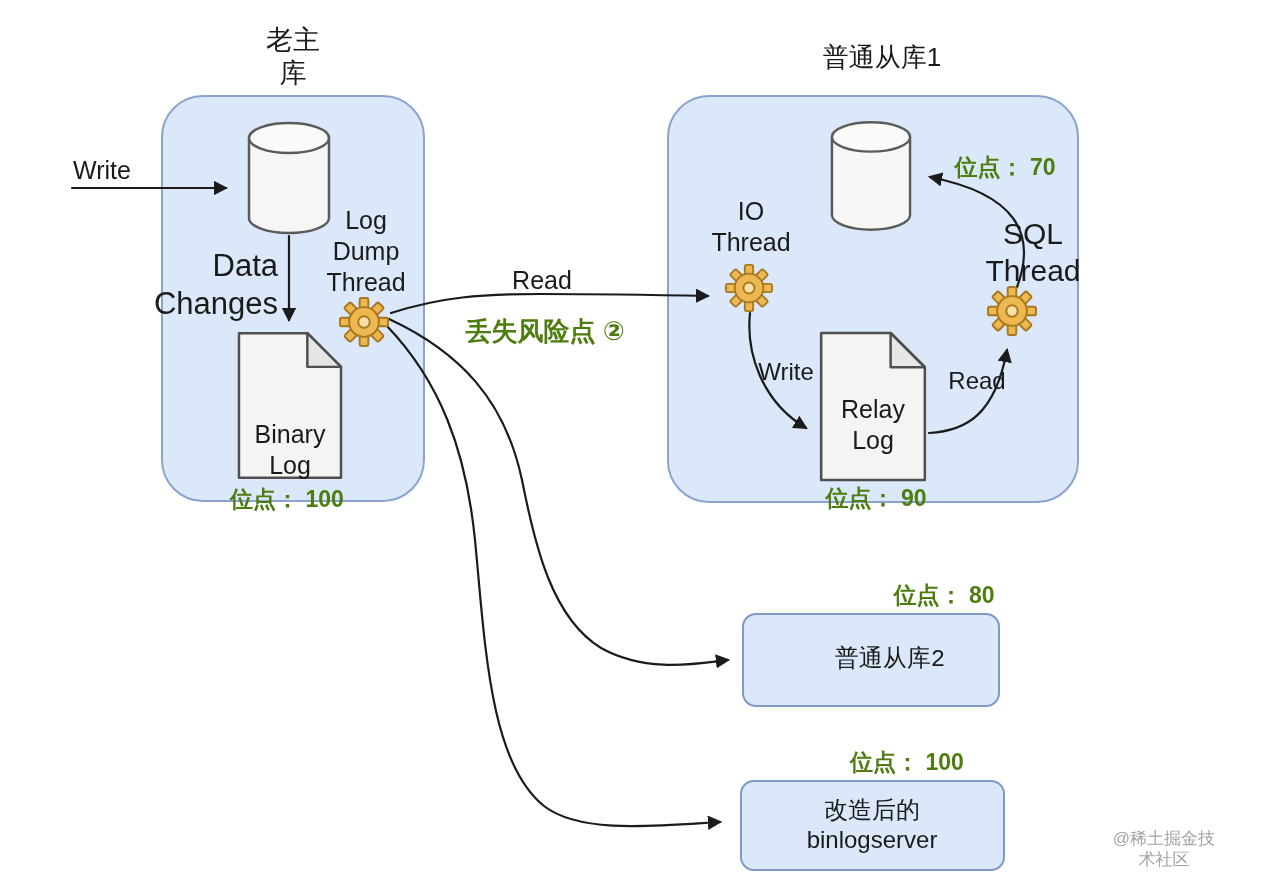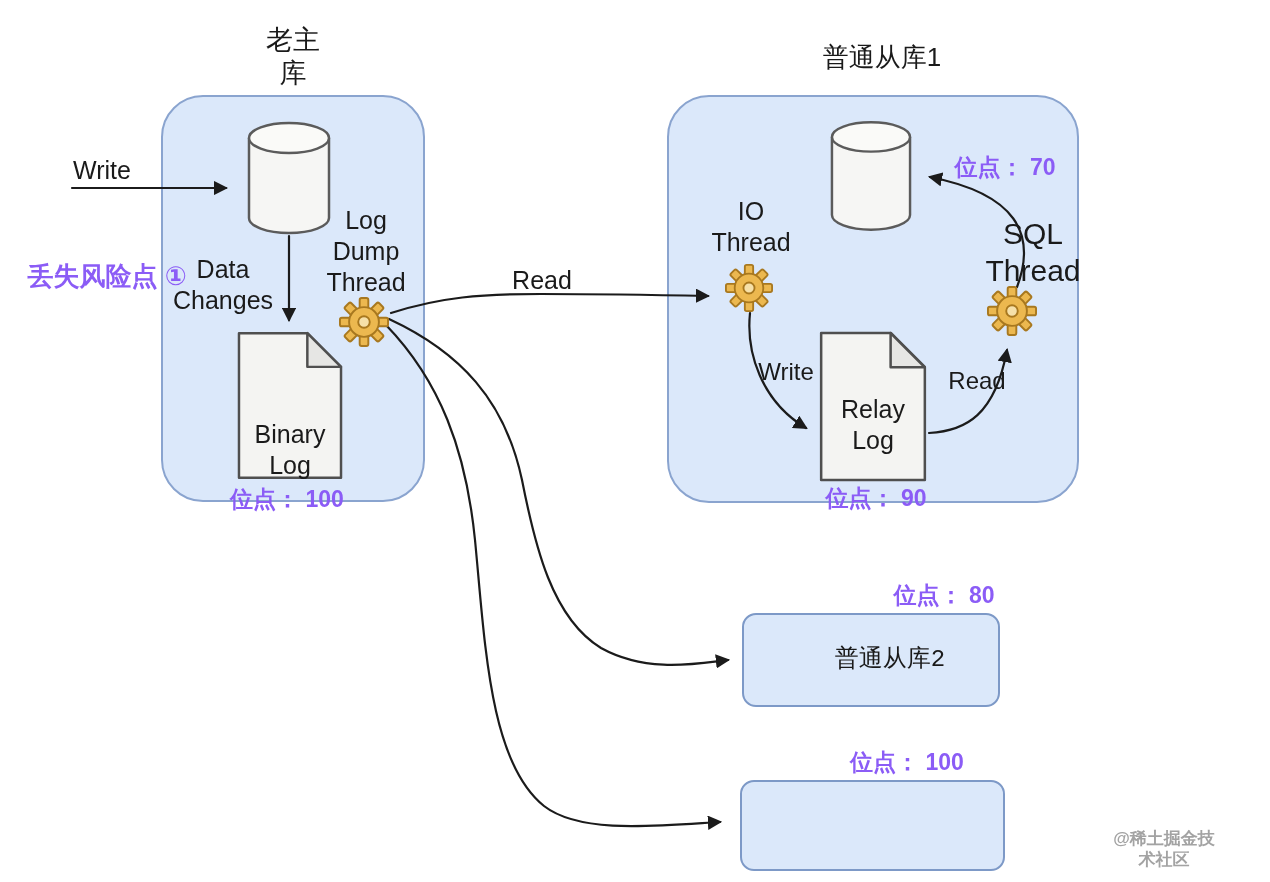--- a/index.html
+++ b/index.html
@@ -14,22 +14,22 @@
   .smallbox{
     position:absolute;background:#dbe8fa;border:2px solid #7d99c7;border-radius:14px;
     box-sizing:border-box;z-index:1;
   }
   .arrows{position:absolute;left:0;top:0;z-index:2;}
   .icon{position:absolute;z-index:3;}
   .label{
     position:absolute;z-index:4;transform:translate(-50%,-50%);
     text-align:center;white-space:pre-line;line-height:1.24;
   }
-  .red{color:#8b5cf6;font-weight:700;}
-  .wm{color:#a3a3a3;font-weight:700;}
+  .red{color:#4d7c0f;font-weight:700;}
+  .wm{color:#a3a3a3;font-weight:400;}
   .defs-holder{position:absolute;width:0;height:0;overflow:hidden;}
 </style>
 </head>
 <body>
 
 <div class="stage">
 
   <svg class="defs-holder" aria-hidden="true">
     <defs>
       <marker id="ah" viewBox="0 0 10 10" refX="8.5" refY="5" markerWidth="6.5" markerHeight="6.5" orient="auto">
@@ -96,43 +96,45 @@
   <svg class="icon" style="left:725px;top:264px;" width="48" height="48">
       <use href="#gear"></use>
     </svg>
   <svg class="icon" style="left:987px;top:286px;" width="50" height="50">
       <use href="#gear"></use>
     </svg>
 
   <div class="label" style="left:293px;top:57px;font-size:27px;">老主
 库</div>
   <div class="label" style="left:102px;top:170px;font-size:25px;">Write</div>
-  <div class="label" style="left:223px;top:285px;font-size:25px;">Data
+  <div class="label" style="left:216px;top:285px;font-size:31px;text-align:right;">Data
 Changes</div>
   <div class="label" style="left:366px;top:251px;font-size:25px;">Log
 Dump
 Thread</div>
   <div class="label" style="left:290px;top:426px;font-size:25px;margin-top:24px;">Binary
 Log</div>
   <div class="label red" style="left:287px;top:499px;font-size:23px;">位点： 100</div>
-  <div class="label red" style="left:107px;top:276px;font-size:26px;">丢失风险点 ①</div>
 
   <div class="label" style="left:542px;top:280px;font-size:25px;">Read</div>
+  <div class="label red" style="left:545px;top:331px;font-size:26px;">丢失风险点 ②</div>
 
   <div class="label" style="left:882px;top:57px;font-size:26px;">普通从库1</div>
   <div class="label" style="left:751px;top:227px;font-size:25px;text-align:center;">IO
 Thread</div>
   <div class="label" style="left:1013px;top:252px;font-size:30px;margin-left:20px;">SQL
 Thread</div>
   <div class="label red" style="left:1005px;top:167px;font-size:23px;">位点： 70</div>
   <div class="label" style="left:786px;top:372px;font-size:24px;">Write</div>
   <div class="label" style="left:977px;top:381px;font-size:24px;">Read</div>
   <div class="label" style="left:873px;top:425px;font-size:25px;">Relay
 Log</div>
   <div class="label red" style="left:876px;top:498px;font-size:23px;">位点： 90</div>
 
   <div class="label red" style="left:944px;top:595px;font-size:23px;">位点： 80</div>
   <div class="label" style="left:890px;top:660px;font-size:24px;font-family:Liberation Mono, monospace;">普通从库2</div>
 
   <div class="label red" style="left:907px;top:762px;font-size:23px;">位点： 100</div>
+  <div class="label" style="left:872px;top:825px;font-size:24px;">改造后的
+binlogserver</div>
 
   <div class="label wm" style="left:1164px;top:849px;font-size:17px;">@稀土掘金技术社区</div>
 </div>
 
 </body></html>

